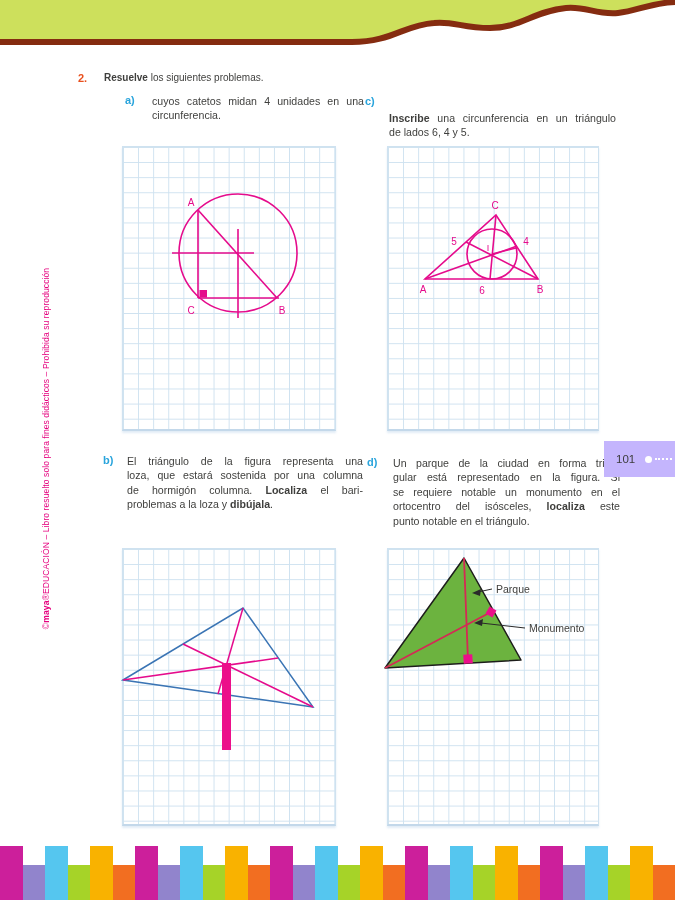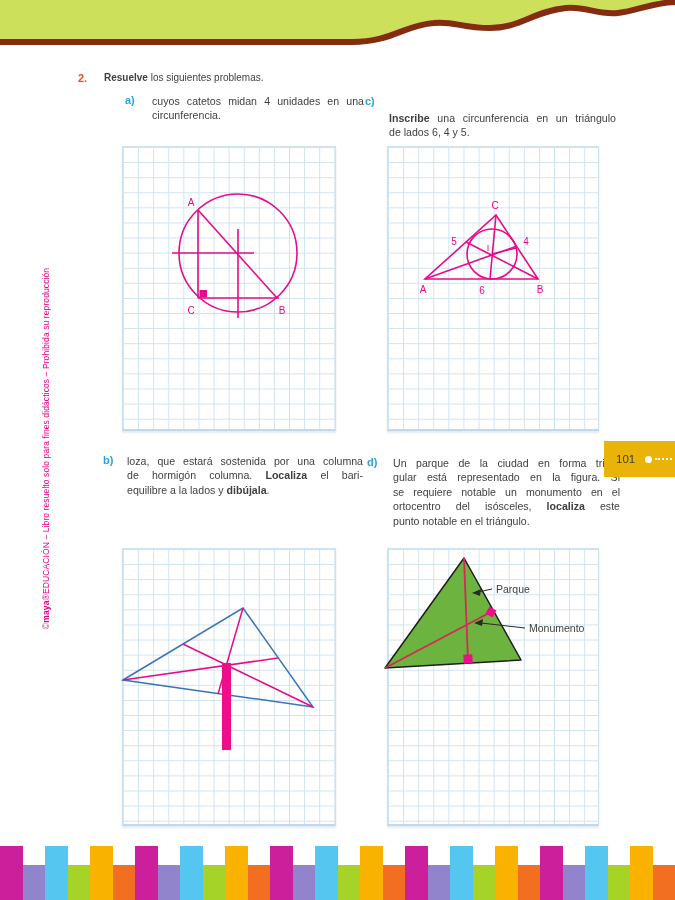--- a/index.html
+++ b/index.html
@@ -31,21 +31,21 @@
     background-image:linear-gradient(#cfe2f0 1px,transparent 1px),
                      linear-gradient(90deg,#cfe2f0 1px,transparent 1px);
     background-size:15.1px 15.1px;
     border:1px solid #cfe2f0;border-bottom:2px solid #c3d8ea;
     box-shadow:0 2px 2px rgba(170,200,230,.35);
   }
   .fig-svg{position:absolute;overflow:visible;}
   
   #page-tab{
     position:absolute;left:604px;top:441px;width:71px;height:36px;
-    background:#eab308;display:flex;align-items:center;
+    background:#c4b5fd;display:flex;align-items:center;
   }
   #page-tab .num{margin-left:12px;font-size:11.5px;color:#3c3c3c;}
   #page-tab .dot{width:7px;height:7px;border-radius:50%;background:#fff;margin-left:10px;flex:none;}
   #page-tab .dots{flex:1;border-top:2px dotted #fff;margin:0 3px 0 3px;}
   
   #footer-blocks{
     position:absolute;left:0;bottom:0;width:675px;height:54px;
     display:flex;align-items:flex-end;
   }
   #footer-blocks .block{width:22.5px;flex:none;}
@@ -75,23 +75,24 @@
   <span class="abs item-label" style="left:125px;top:94px;">a)</span>
   <span class="abs item-label" style="left:103px;top:454px;">b)</span>
   <span class="abs item-label" style="left:365px;top:95px;">c)</span>
   <span class="abs item-label" style="left:367px;top:456px;">d)</span>
 
   <div class="abs para" style="left:152px;top:94px;width:212px;">
       <div class="tline"><span>cuyos catetos midan 4 unidades en una</span></div>
       <div class="tline"><span>circunferencia.</span></div>
     </div>
   <div class="abs para" style="left:127px;top:454px;width:236px;">
+      <div class="tline"><span>El triángulo de la figura representa una</span></div>
       <div class="tline"><span>loza, que estará sostenida por una columna</span></div>
       <div class="tline"><span>de hormigón columna. </span><span class="bold">Localiza</span><span> el bari-</span></div>
-      <div class="tline"><span>equilibre a la lados y </span><span class="bold">dibújala</span><span>.</span></div>
+      <div class="tline"><span>problemas a la loza y </span><span class="bold">dibújala</span><span>.</span></div>
     </div>
   <div class="abs para" style="left:389px;top:95px;width:227px;margin-top:16px;">
       <div class="tline"><span class="bold">Inscribe</span><span> una circunferencia en un triángulo</span></div>
       <div class="tline"><span>de lados 6, 4 y 5.</span></div>
     </div>
   <div class="abs para" style="left:393px;top:456px;width:227px;">
       <div class="tline"><span>Un parque de la ciudad en forma trian-</span></div>
       <div class="tline"><span>gular está representado en la figura. Si</span></div>
       <div class="tline"><span>se requiere notable un monumento en el</span></div>
       <div class="tline"><span>ortocentro del isósceles, </span><span class="bold">localiza</span><span> este</span></div>

